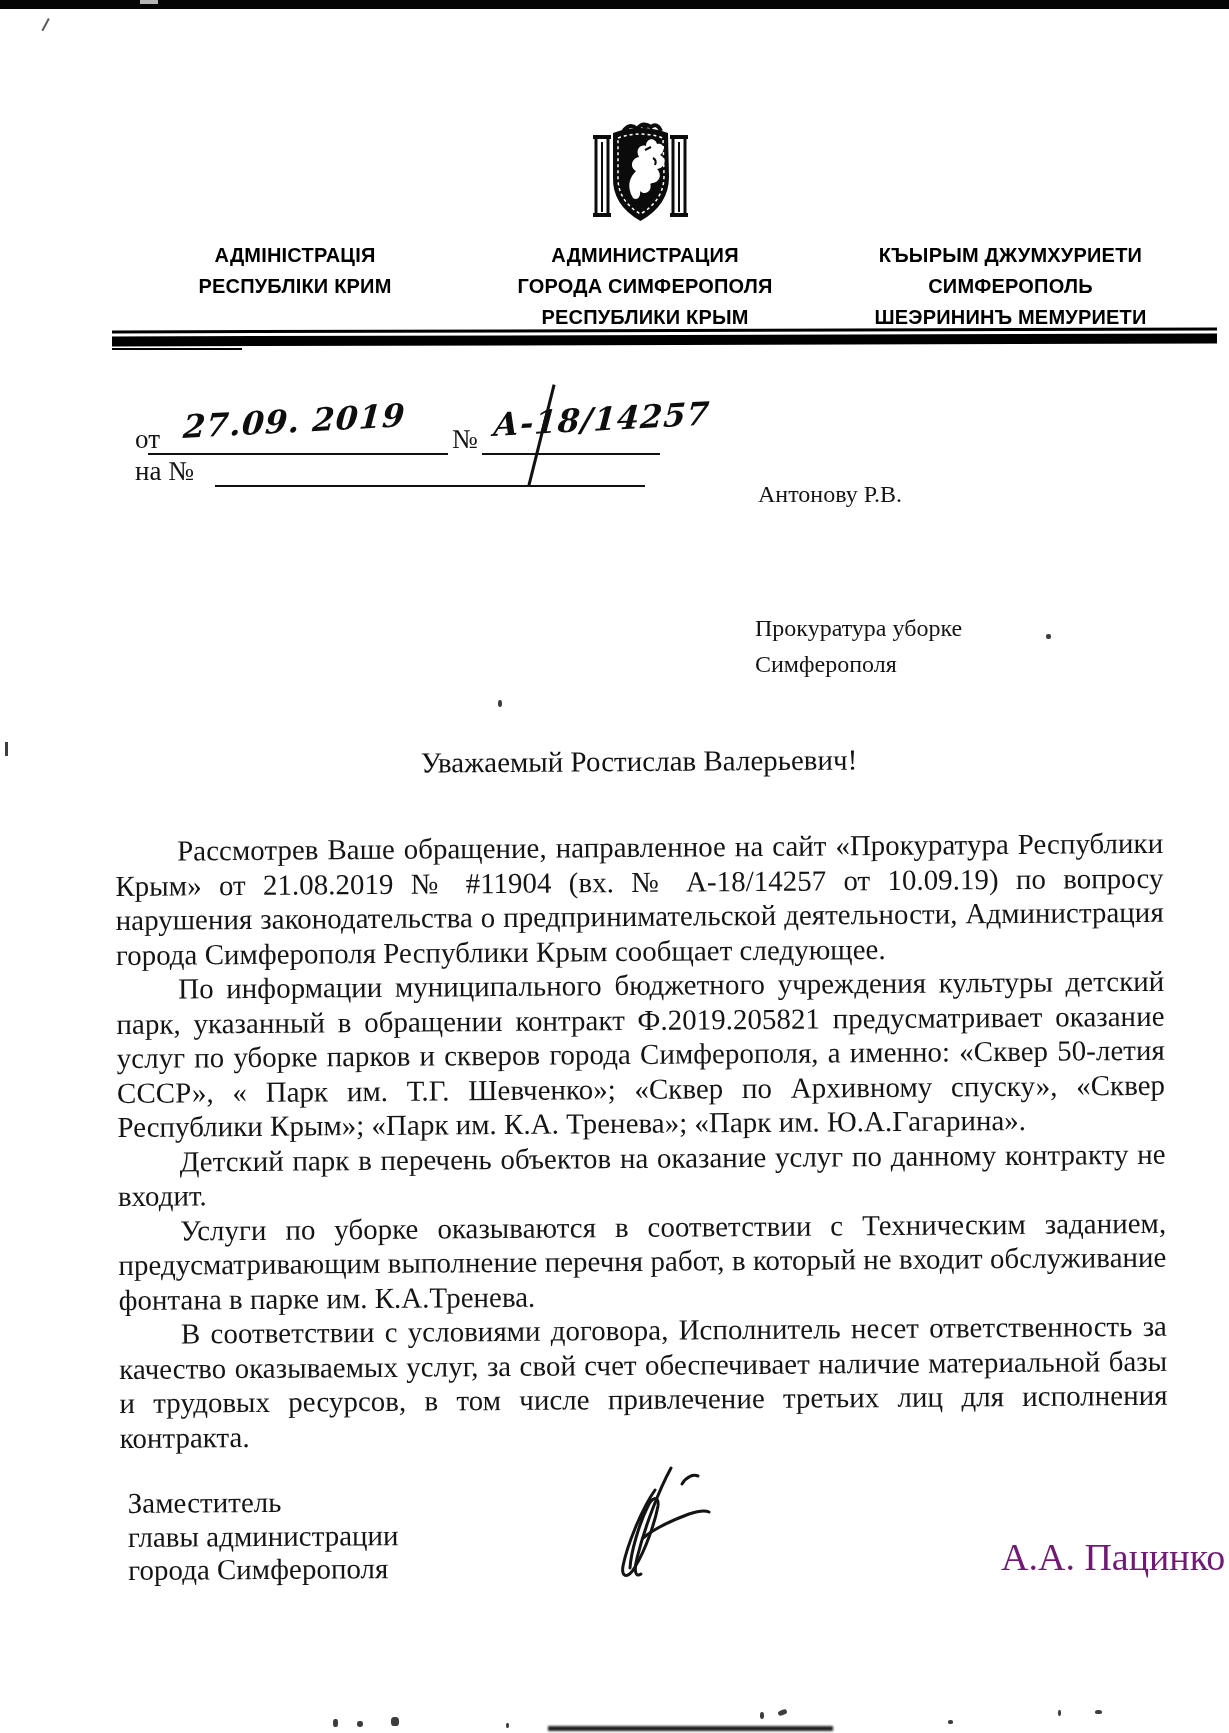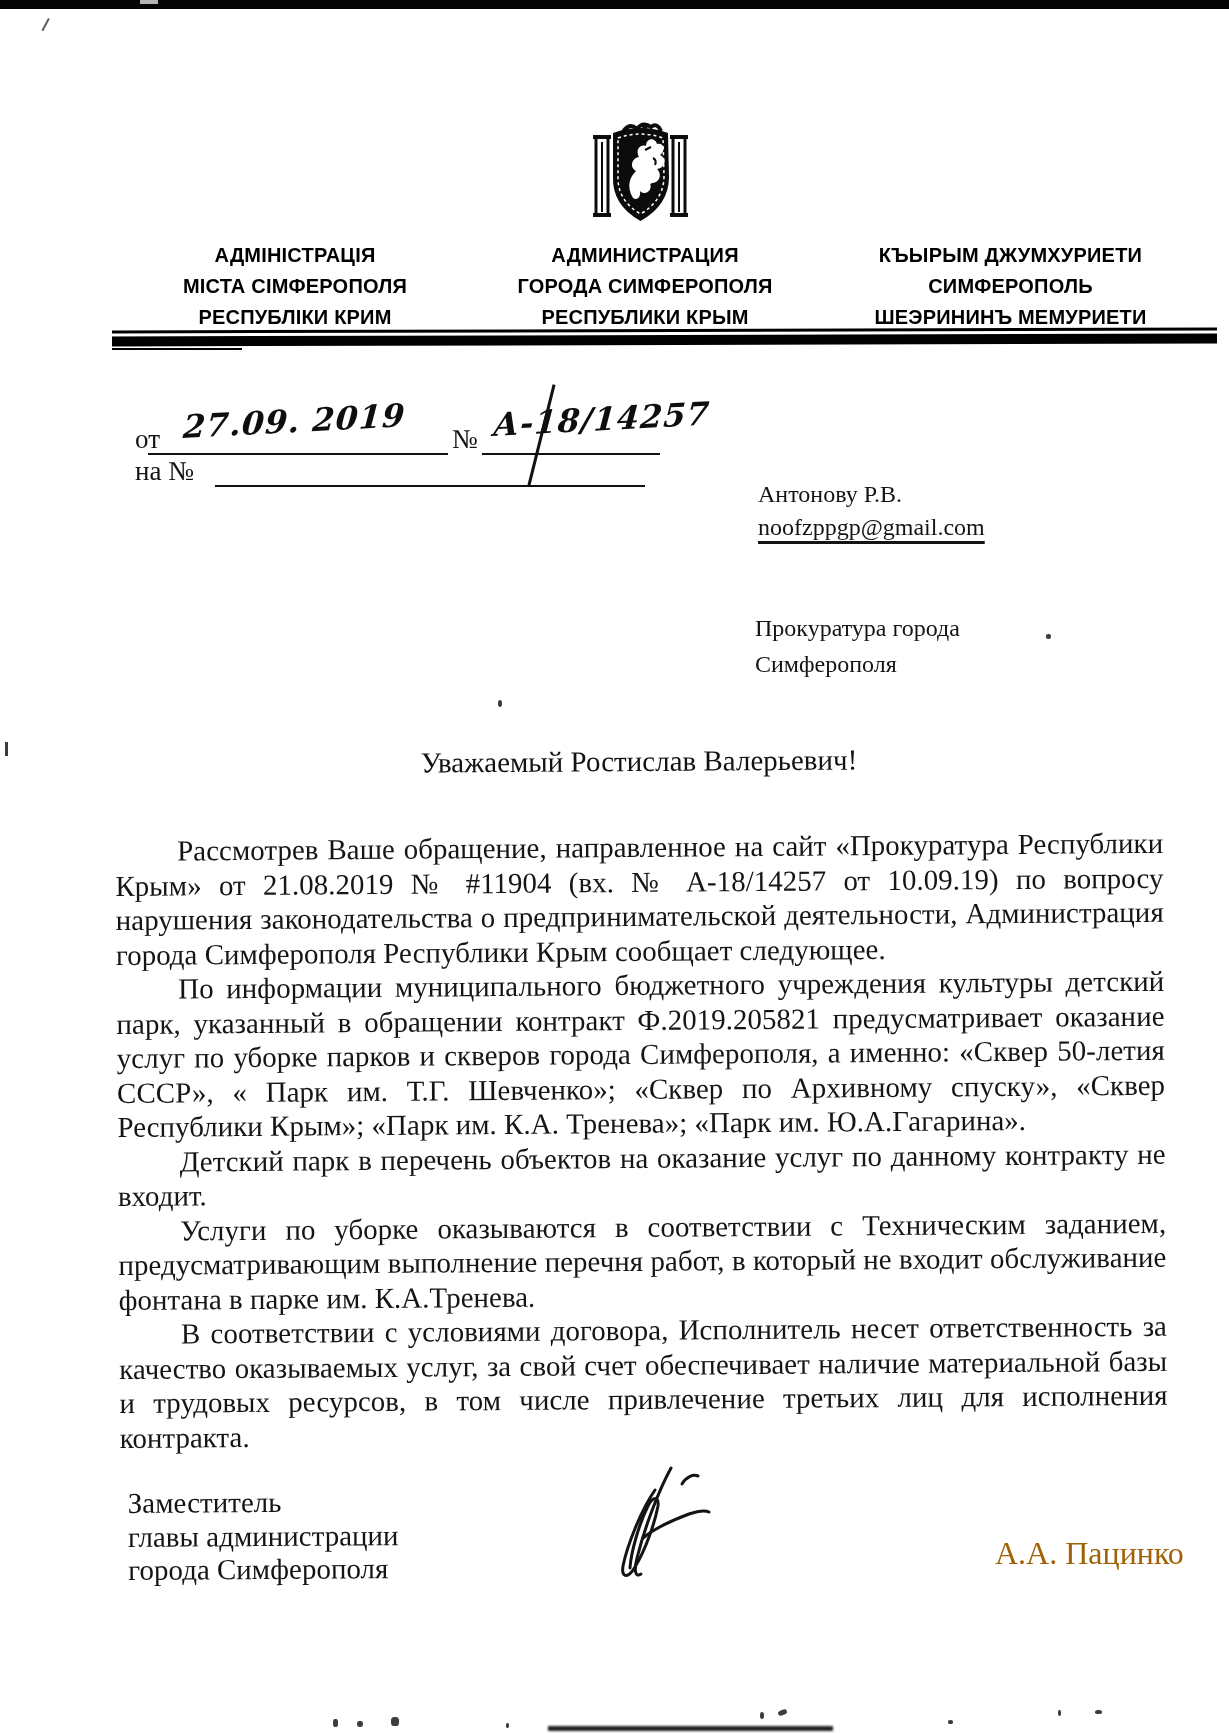--- a/index.html
+++ b/index.html
@@ -46,21 +46,21 @@
   .salutation { font-size:29px; color:#121212; white-space:nowrap; }
   .doc-body {
     left:115px; top:834px; width:1048px;
     font-size:29px; line-height:34.5px; text-align:justify; color:#151515;
     transform:rotate(-0.45deg); transform-origin:left top;
   }
   .doc-body p { margin:0; text-indent:62px; }
 
   
   .sig-title { font-size:29px; line-height:33.5px; color:#141414; white-space:nowrap; }
-  .sig-name  { font-size:32px; color:#a16207; white-space:nowrap; }
+  .sig-name  { font-size:38px; color:#701a75; white-space:nowrap;margin-left:6px; }
 </style>
 </head>
 <body>
 
 <div class="page">
 
   <div class="abs scan-bar-top"></div>
   <div class="abs tick-mark"></div>
 
   <div class="abs" style="left:593px; top:120px; width:95px; height:108px;">
@@ -85,21 +85,20 @@
       <path fill="#fff" d="M40 78 C33 66 37 57 43 51 C36 47 39 38 46 37 C42 30 47 24 53 26
                            C53 18 62 17 64 24 C71 22 73 31 67 35 C75 39 72 48 64 49
                            C70 55 66 64 57 63 C60 71 52 76 47 71 C48 77 44 81 40 78 Z"></path>
       <path fill="#fff" d="M44 62 C50 58 58 57 62 60 C58 66 48 68 44 62 Z"></path>
       <path d="M52 30 L58 27 M60 38 Q64 40 62 45" stroke="#0b0b0b" stroke-width="2" fill="none"></path>
     </svg>
   </div>
 
   <div class="abs letterhead-col" style="left:125px; top:240px; width:340px;">
     <div>АДМІНІСТРАЦІЯ</div>
-    <div>МІСТА СІМФЕРОПОЛЯ</div>
     <div>РЕСПУБЛІКИ КРИМ</div>
   </div>
   <div class="abs letterhead-col" style="left:460px; top:240px; width:370px;">
     <div>АДМИНИСТРАЦИЯ</div>
     <div>ГОРОДА СИМФЕРОПОЛЯ</div>
     <div>РЕСПУБЛИКИ КРЫМ</div>
   </div>
   <div class="abs letterhead-col" style="left:838px; top:240px; width:345px;">
     <div>КЪЫРЫМ ДЖУМХУРИЕТИ</div>
     <div>СИМФЕРОПОЛЬ</div>
@@ -117,22 +116,21 @@
 
   <span class="abs ref-label" style="left:452px; top:424px;">№</span>
   <span class="abs hand" style="left:492px; top:406px;">А-18/14257</span>
   <div class="abs u-line" style="left:482px; top:426px; width:178px; height:27px;"></div>
   <div class="abs slash-stroke" style="left:540px; top:383px; height:104px;"></div>
 
   <span class="abs ref-label" style="left:135px; top:456px;">на №</span>
   <div class="abs u-line" style="left:215px; top:458px; width:430px; height:27px;"></div>
 
   <div class="abs recipient-text" style="left:758px; top:478px;">Антонову Р.В.</div>
-  <div class="abs recipient-text email" style="left:758px; top:511px;">noofzppgp@gmail.com</div>
-  <div class="abs recipient-text" style="left:755px; top:612px;">Прокуратура города</div>
+  <div class="abs recipient-text" style="left:755px; top:612px;">Прокуратура уборке</div>
   <div class="abs recipient-text" style="left:755px; top:648px;">Симферополя</div>
   <div class="abs noise" style="left:1046px; top:634px; width:5px; height:5px;"></div>
 
   <div class="abs salutation" style="left:115px; top:745px; width:1048px; text-align:center; transform:rotate(-0.4deg);">Уважаемый Ростислав Валерьевич!</div>
   <div class="abs noise" style="left:498px; top:700px; width:4px; height:7px;"></div>
   <div class="abs noise" style="left:5px; top:742px; width:3px; height:14px; border-radius:0;"></div>
 
   <div class="abs doc-body">
     <p>Рассмотрев Ваше обращение, направленное на сайт «Прокуратура Республики Крым» от 21.08.2019 № #11904 (вх. № А-18/14257 от 10.09.19) по вопросу нарушения законодательства о предпринимательской деятельности, Администрация города Симферополя Республики Крым сообщает следующее.</p>
     <p>По информации муниципального бюджетного учреждения культуры детский парк, указанный в обращении контракт Ф.2019.205821 предусматривает оказание услуг по уборке парков и скверов города Симферополя, а именно: «Сквер 50-летия СССР», « Парк им. Т.Г. Шевченко»; «Сквер по Архивному спуску», «Сквер Республики Крым»; «Парк им. К.А. Тренева»; «Парк им. Ю.А.Гагарина».</p>

